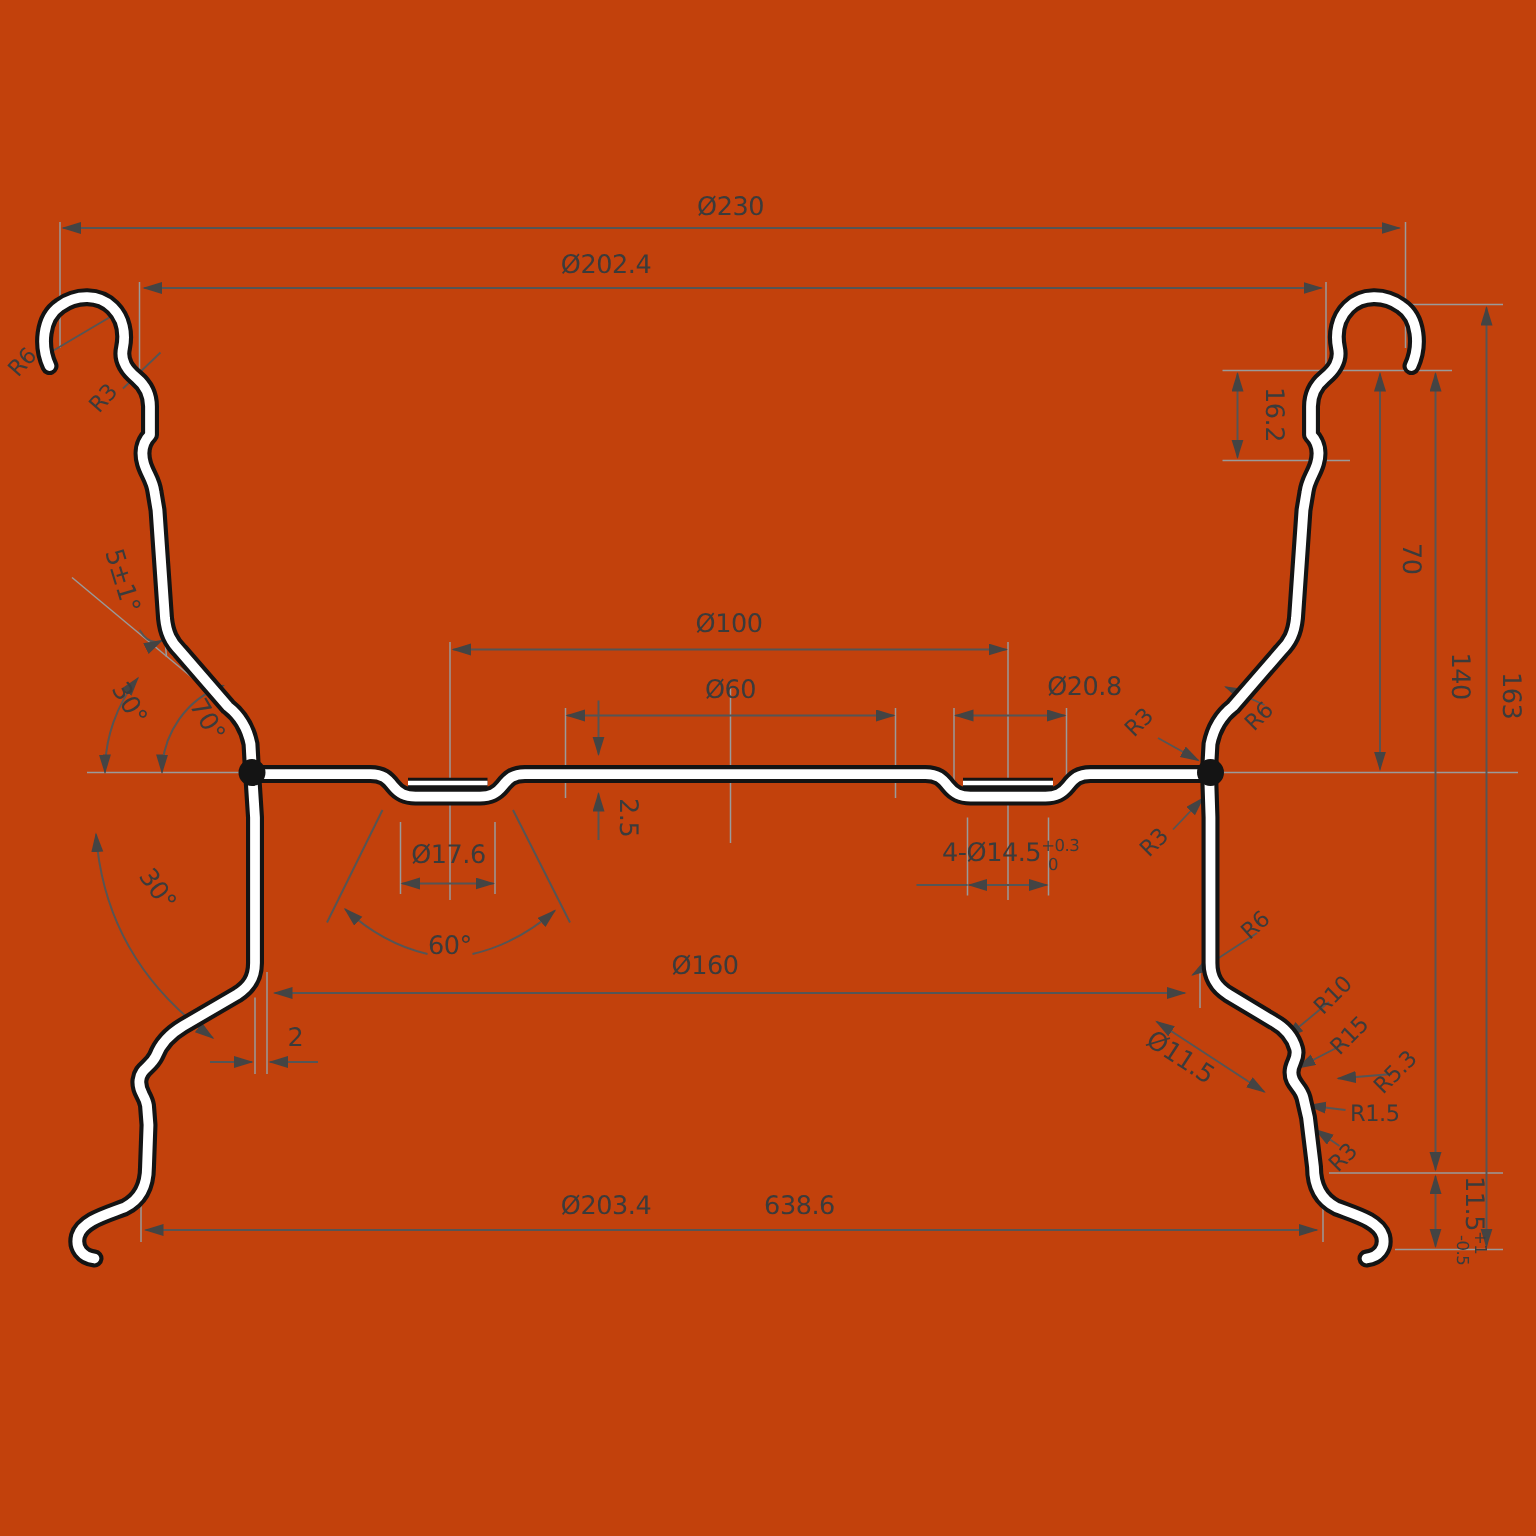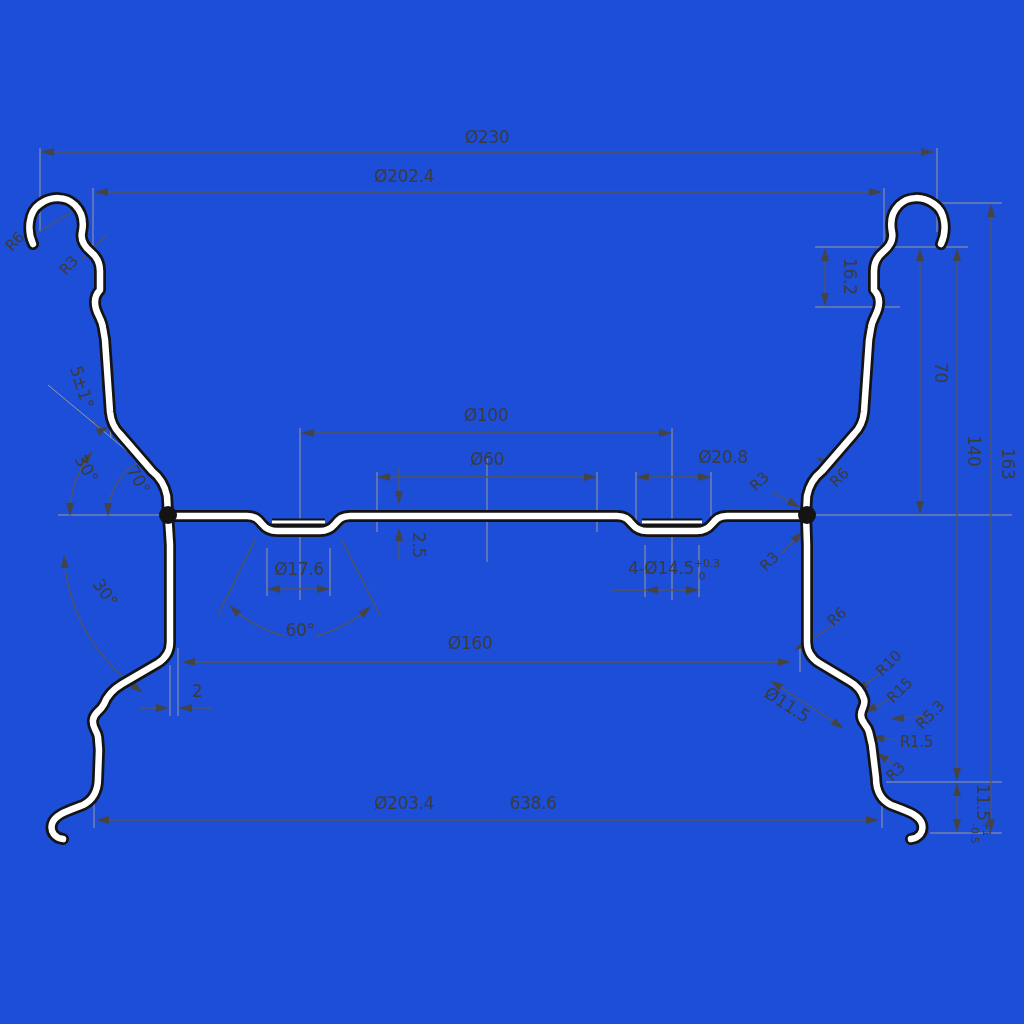--- a/index.html
+++ b/index.html
@@ -1,16 +1,16 @@
 <!DOCTYPE html>
 <html><head>
 <meta charset="utf-8">
 <style>
   html,body{margin:0;padding:0;background:#ffffff;}
-  .stage{width:1024px;height:1024px;position:relative;background:#1d4ed8;overflow:hidden;}
+  .stage{width:1024px;height:1024px;position:relative;background:#c2410c;overflow:hidden;}
   svg{display:block;}
   text{font-family:"DejaVu Sans",sans-serif;fill:#3b3b3b;font-size:17px;letter-spacing:-0.3px;}
   text.rlab{font-size:15px;}
   text.tol{font-size:17px;}
   .profile{fill:none;stroke:#141414;stroke-width:12;stroke-linecap:round;stroke-linejoin:round;}
   .profile-in{fill:none;stroke:#ffffff;stroke-width:6.5;stroke-linecap:round;stroke-linejoin:round;}
   .pad{fill:none;stroke:#141414;stroke-width:7;}
   .pad-in{fill:none;stroke:#ffffff;stroke-width:3;}
   .dim{fill:none;stroke:#555555;stroke-width:1.3;}
   .ext{fill:none;stroke:#9a9a9a;stroke-width:1;}

